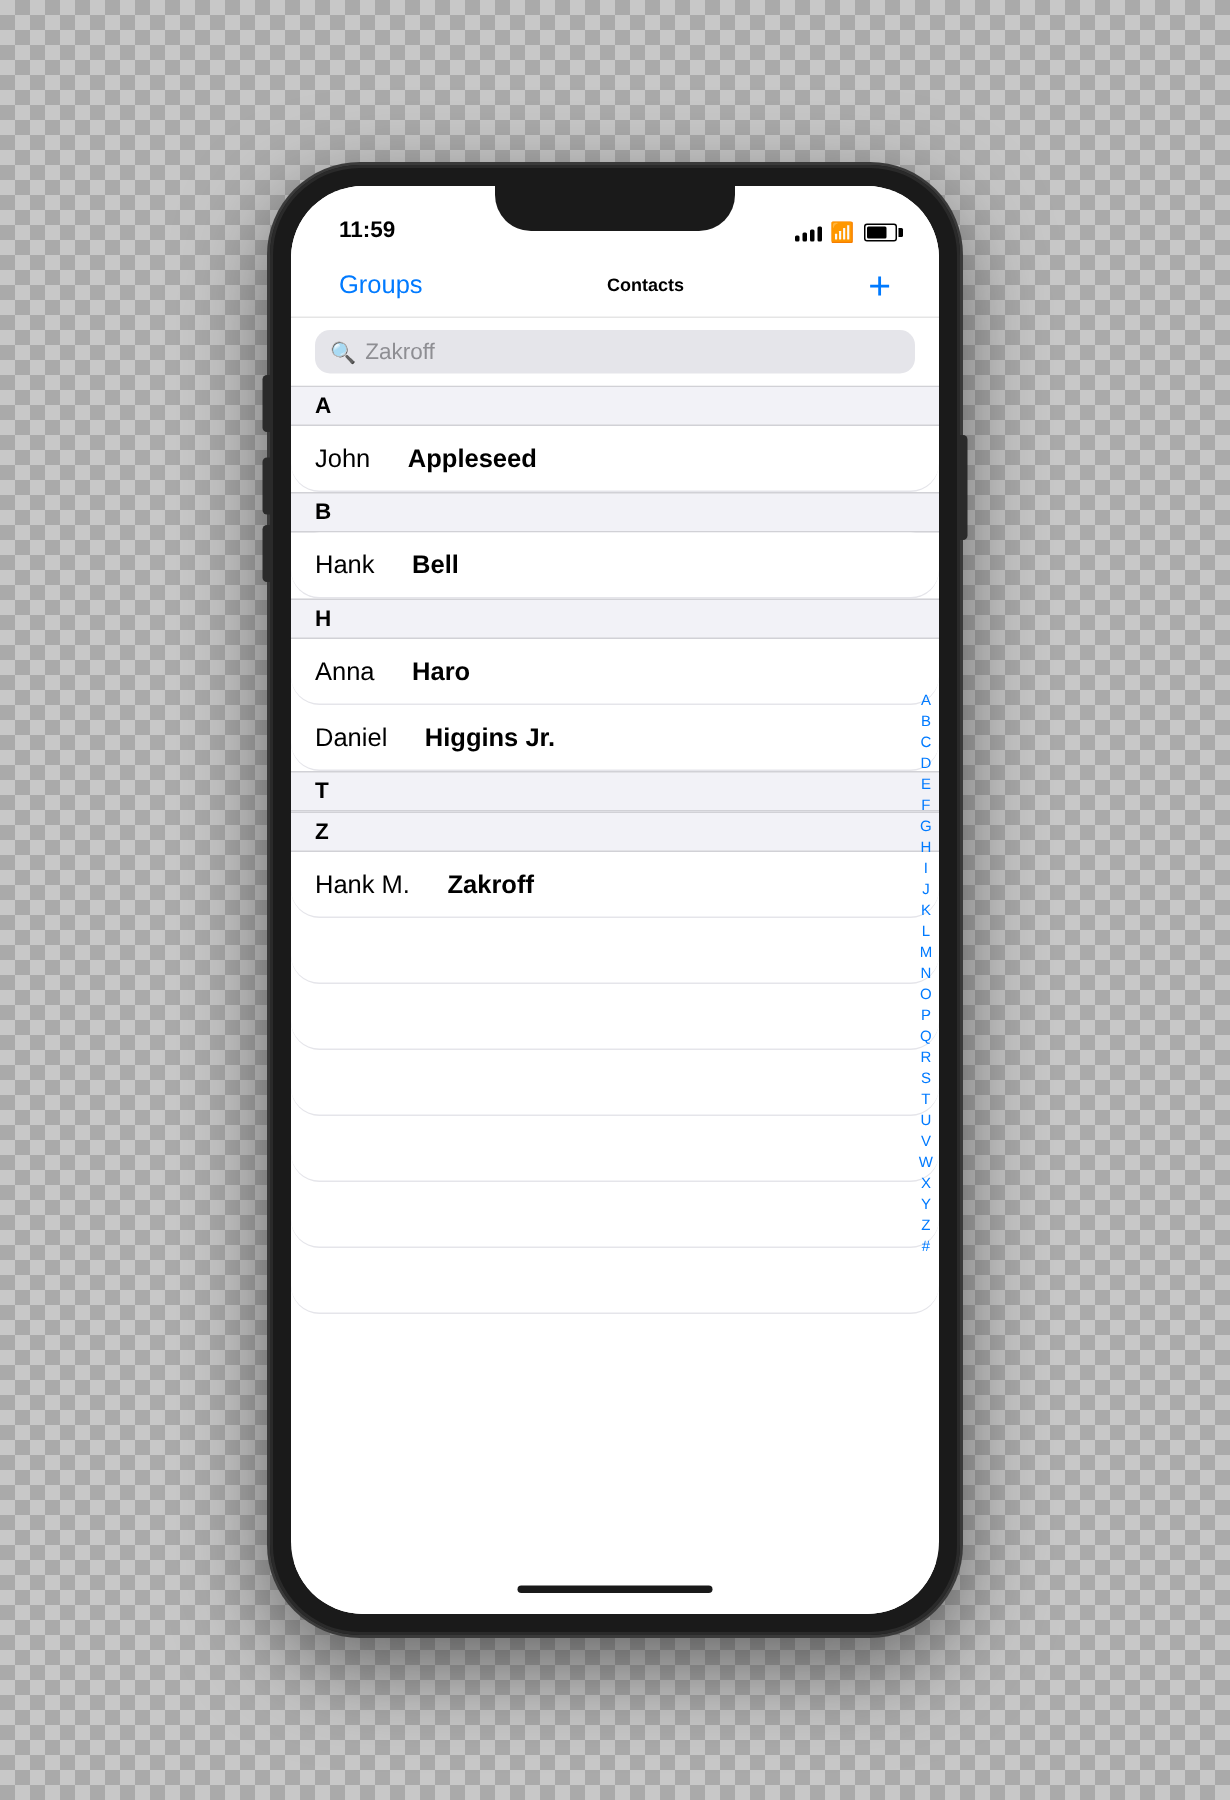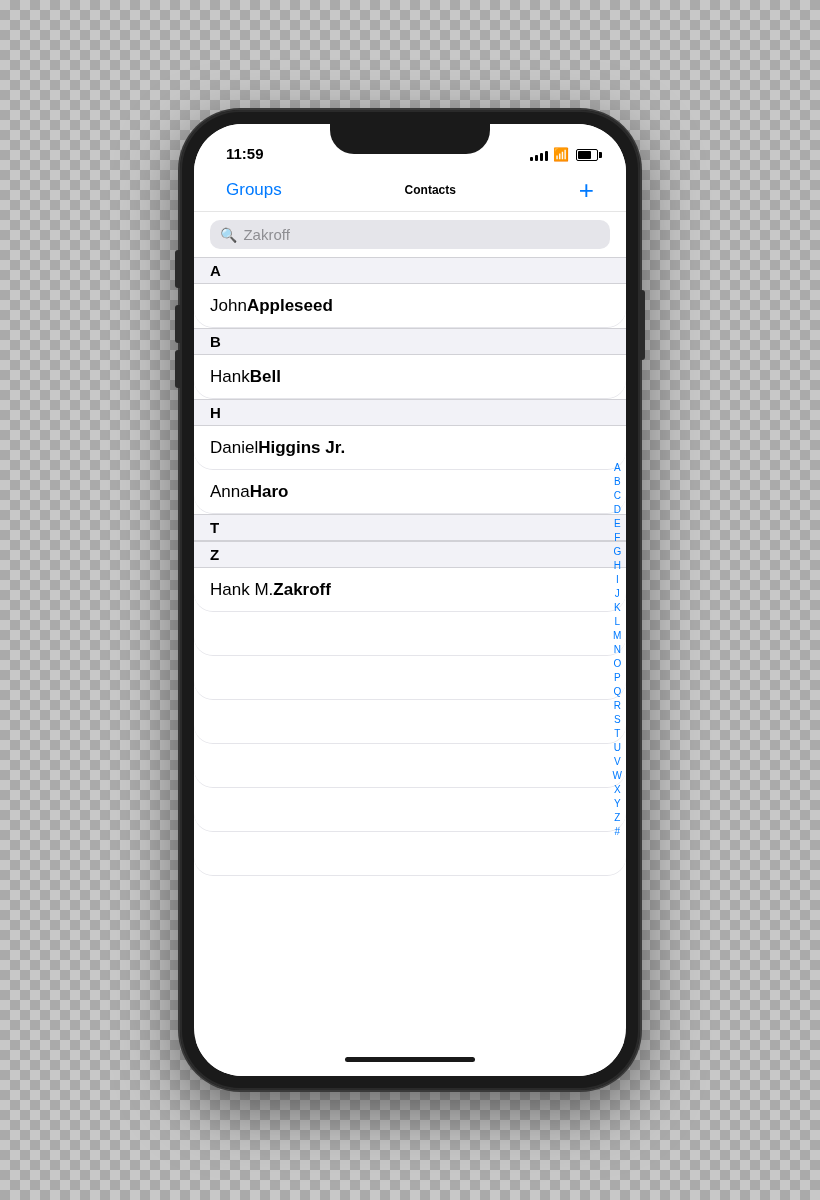--- a/index.html
+++ b/index.html
@@ -253,20 +253,21 @@
       min-height: 44px;
       border-radius: 19px;
     }
 
     .contact-name-normal {
       font-weight: 400;
     }
 
     .contact-name-bold {
       font-weight: 700;
+      padding-left: 25px;
     }
 
     
     .alpha-index {
       position: absolute;
       right: 4px;
       top: 0;
       bottom: 0;
       display: flex;
       flex-direction: column;
@@ -358,26 +359,26 @@
               <span class="contact-name-normal">John </span>
               <span class="contact-name-bold">Appleseed</span>
             </div>
             <div class="section-header">B</div>
             <div class="contact-row">
               <span class="contact-name-normal">Hank </span>
               <span class="contact-name-bold">Bell</span>
             </div>
             <div class="section-header">H</div>
             <div class="contact-row">
+              <span class="contact-name-normal">Anna </span>
+              <span class="contact-name-bold">Haro</span>
+            </div>
+            <div class="contact-row">
               <span class="contact-name-normal">Daniel </span>
               <span class="contact-name-bold">Higgins Jr.</span>
-            </div>
-            <div class="contact-row">
-              <span class="contact-name-normal">Anna </span>
-              <span class="contact-name-bold">Haro</span>
             </div>
             <div class="section-header">T</div>
             <div class="section-header">Z</div>
             <div class="contact-row">
               <span class="contact-name-normal">Hank M. </span>
               <span class="contact-name-bold">Zakroff</span>
             </div>
             <div class="contact-row"></div>
             <div class="contact-row"></div>
             <div class="contact-row"></div>

